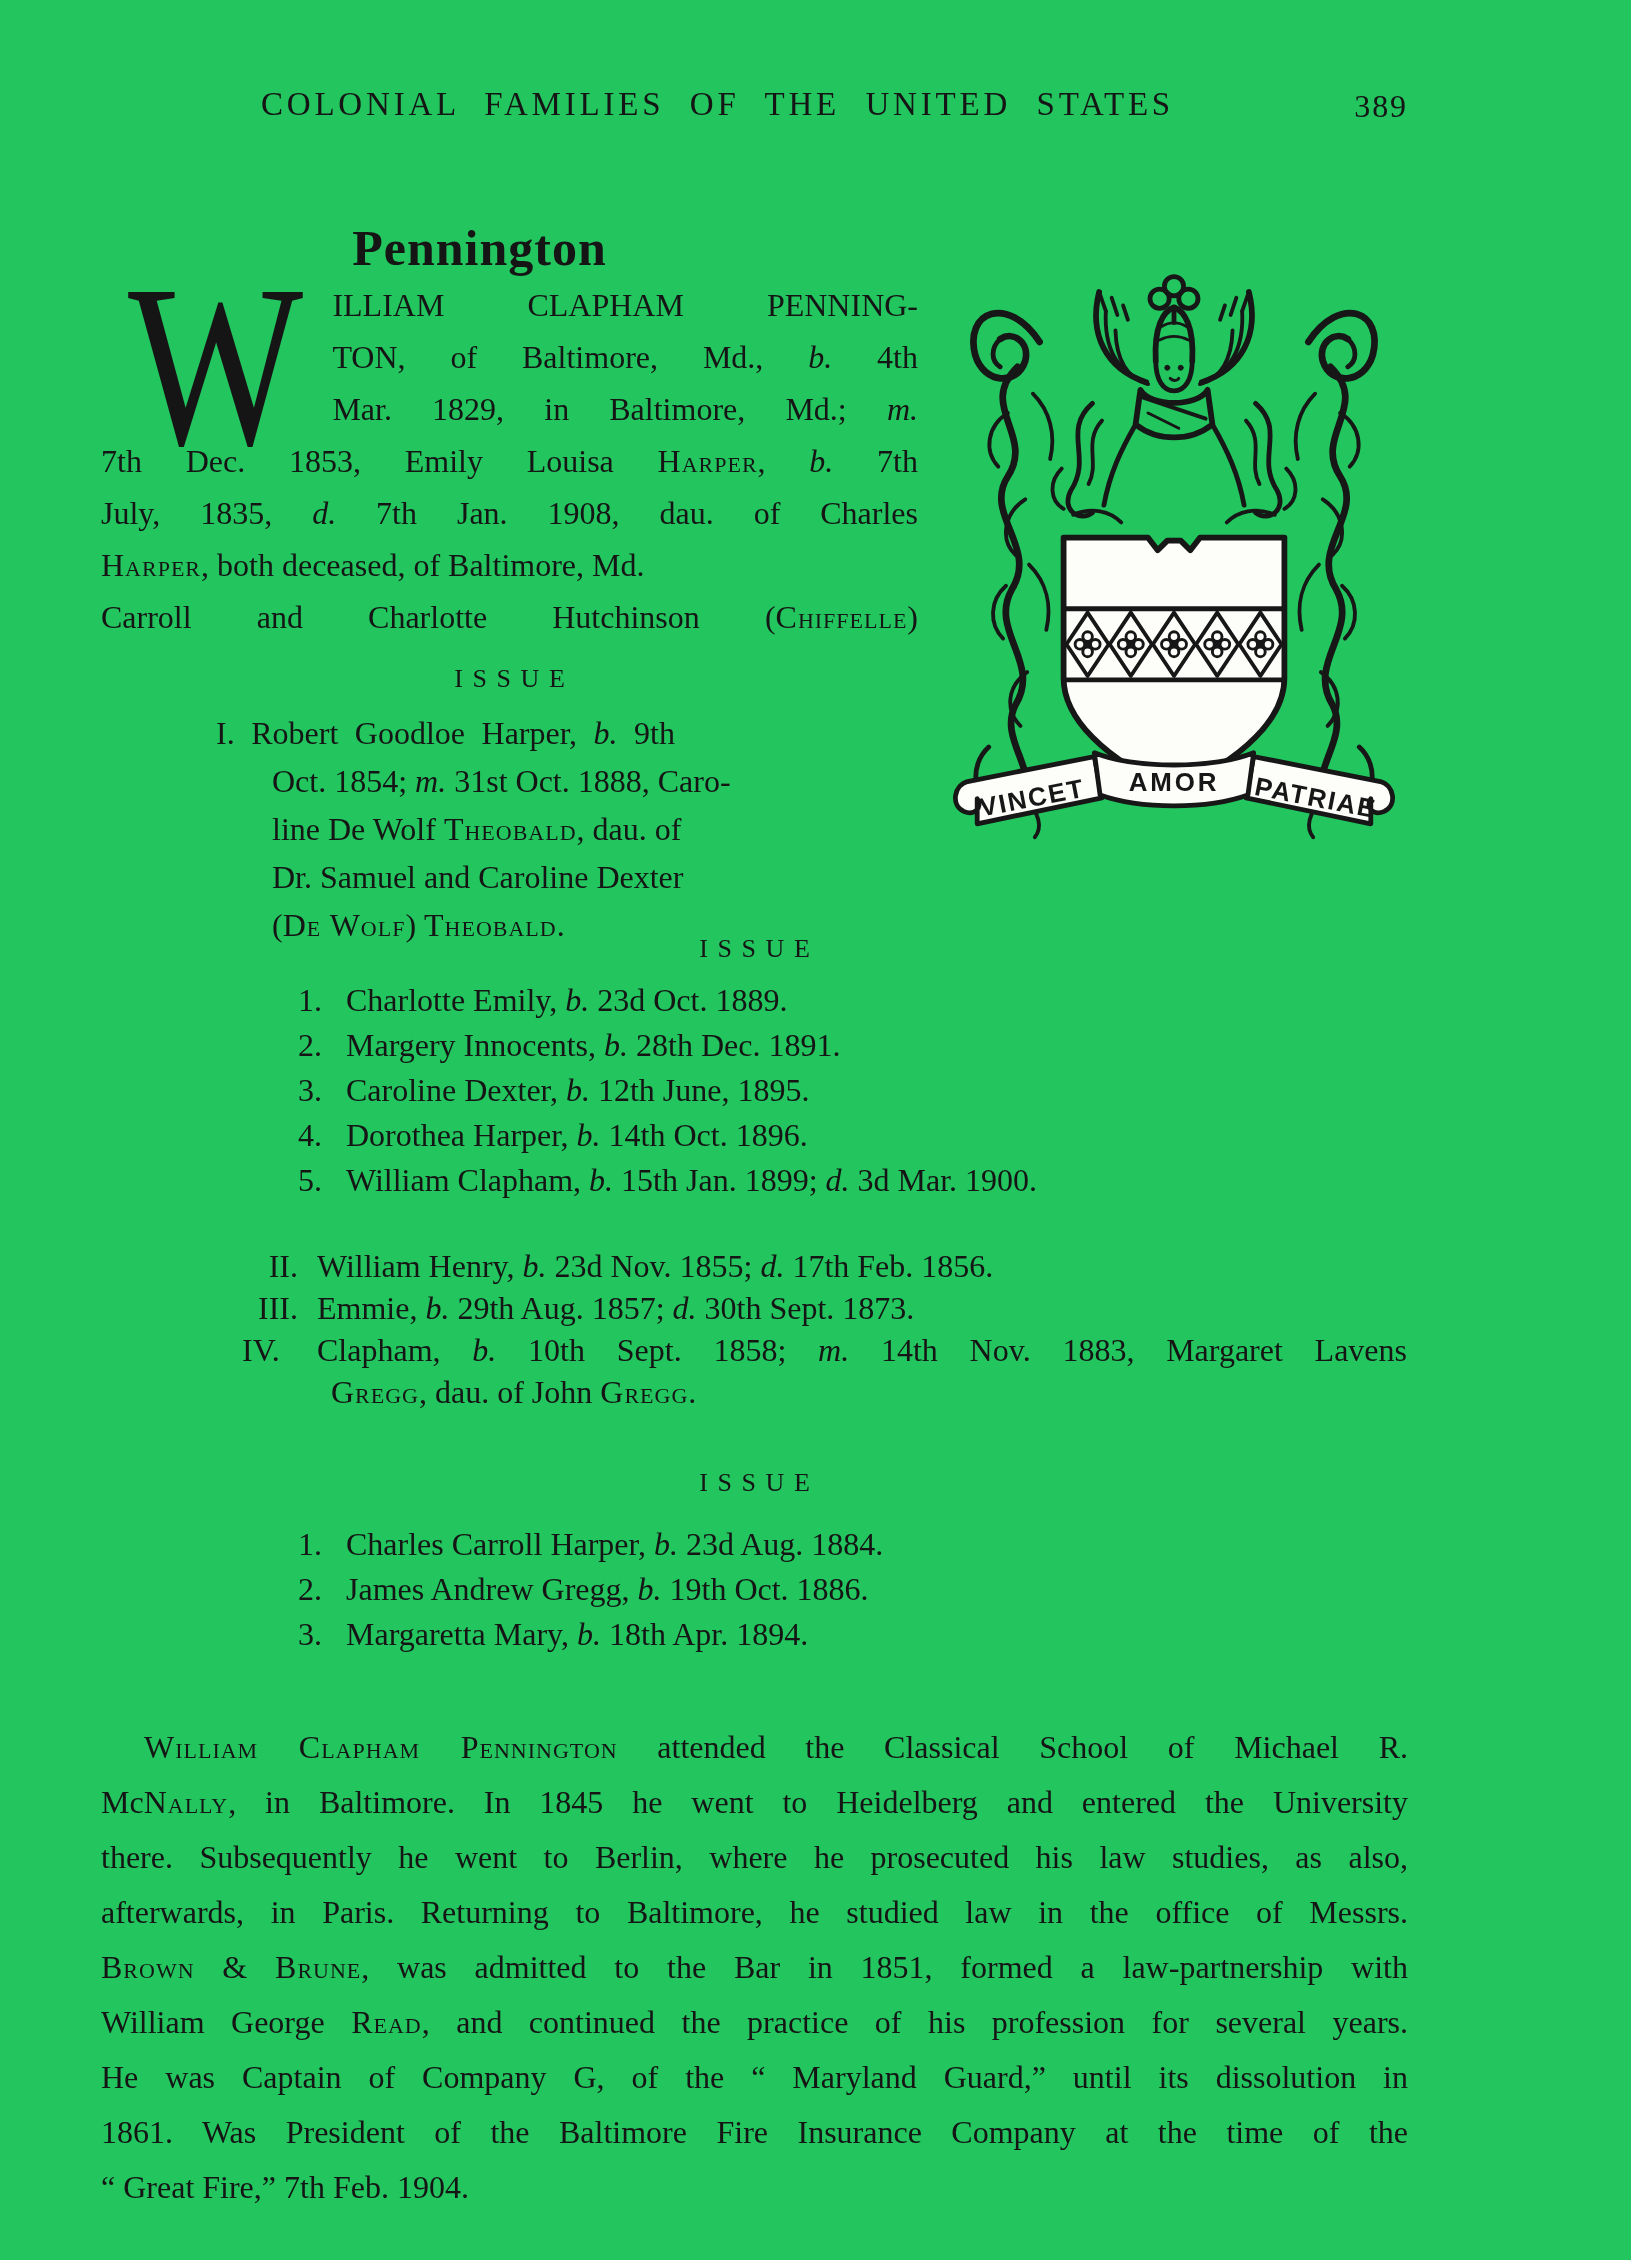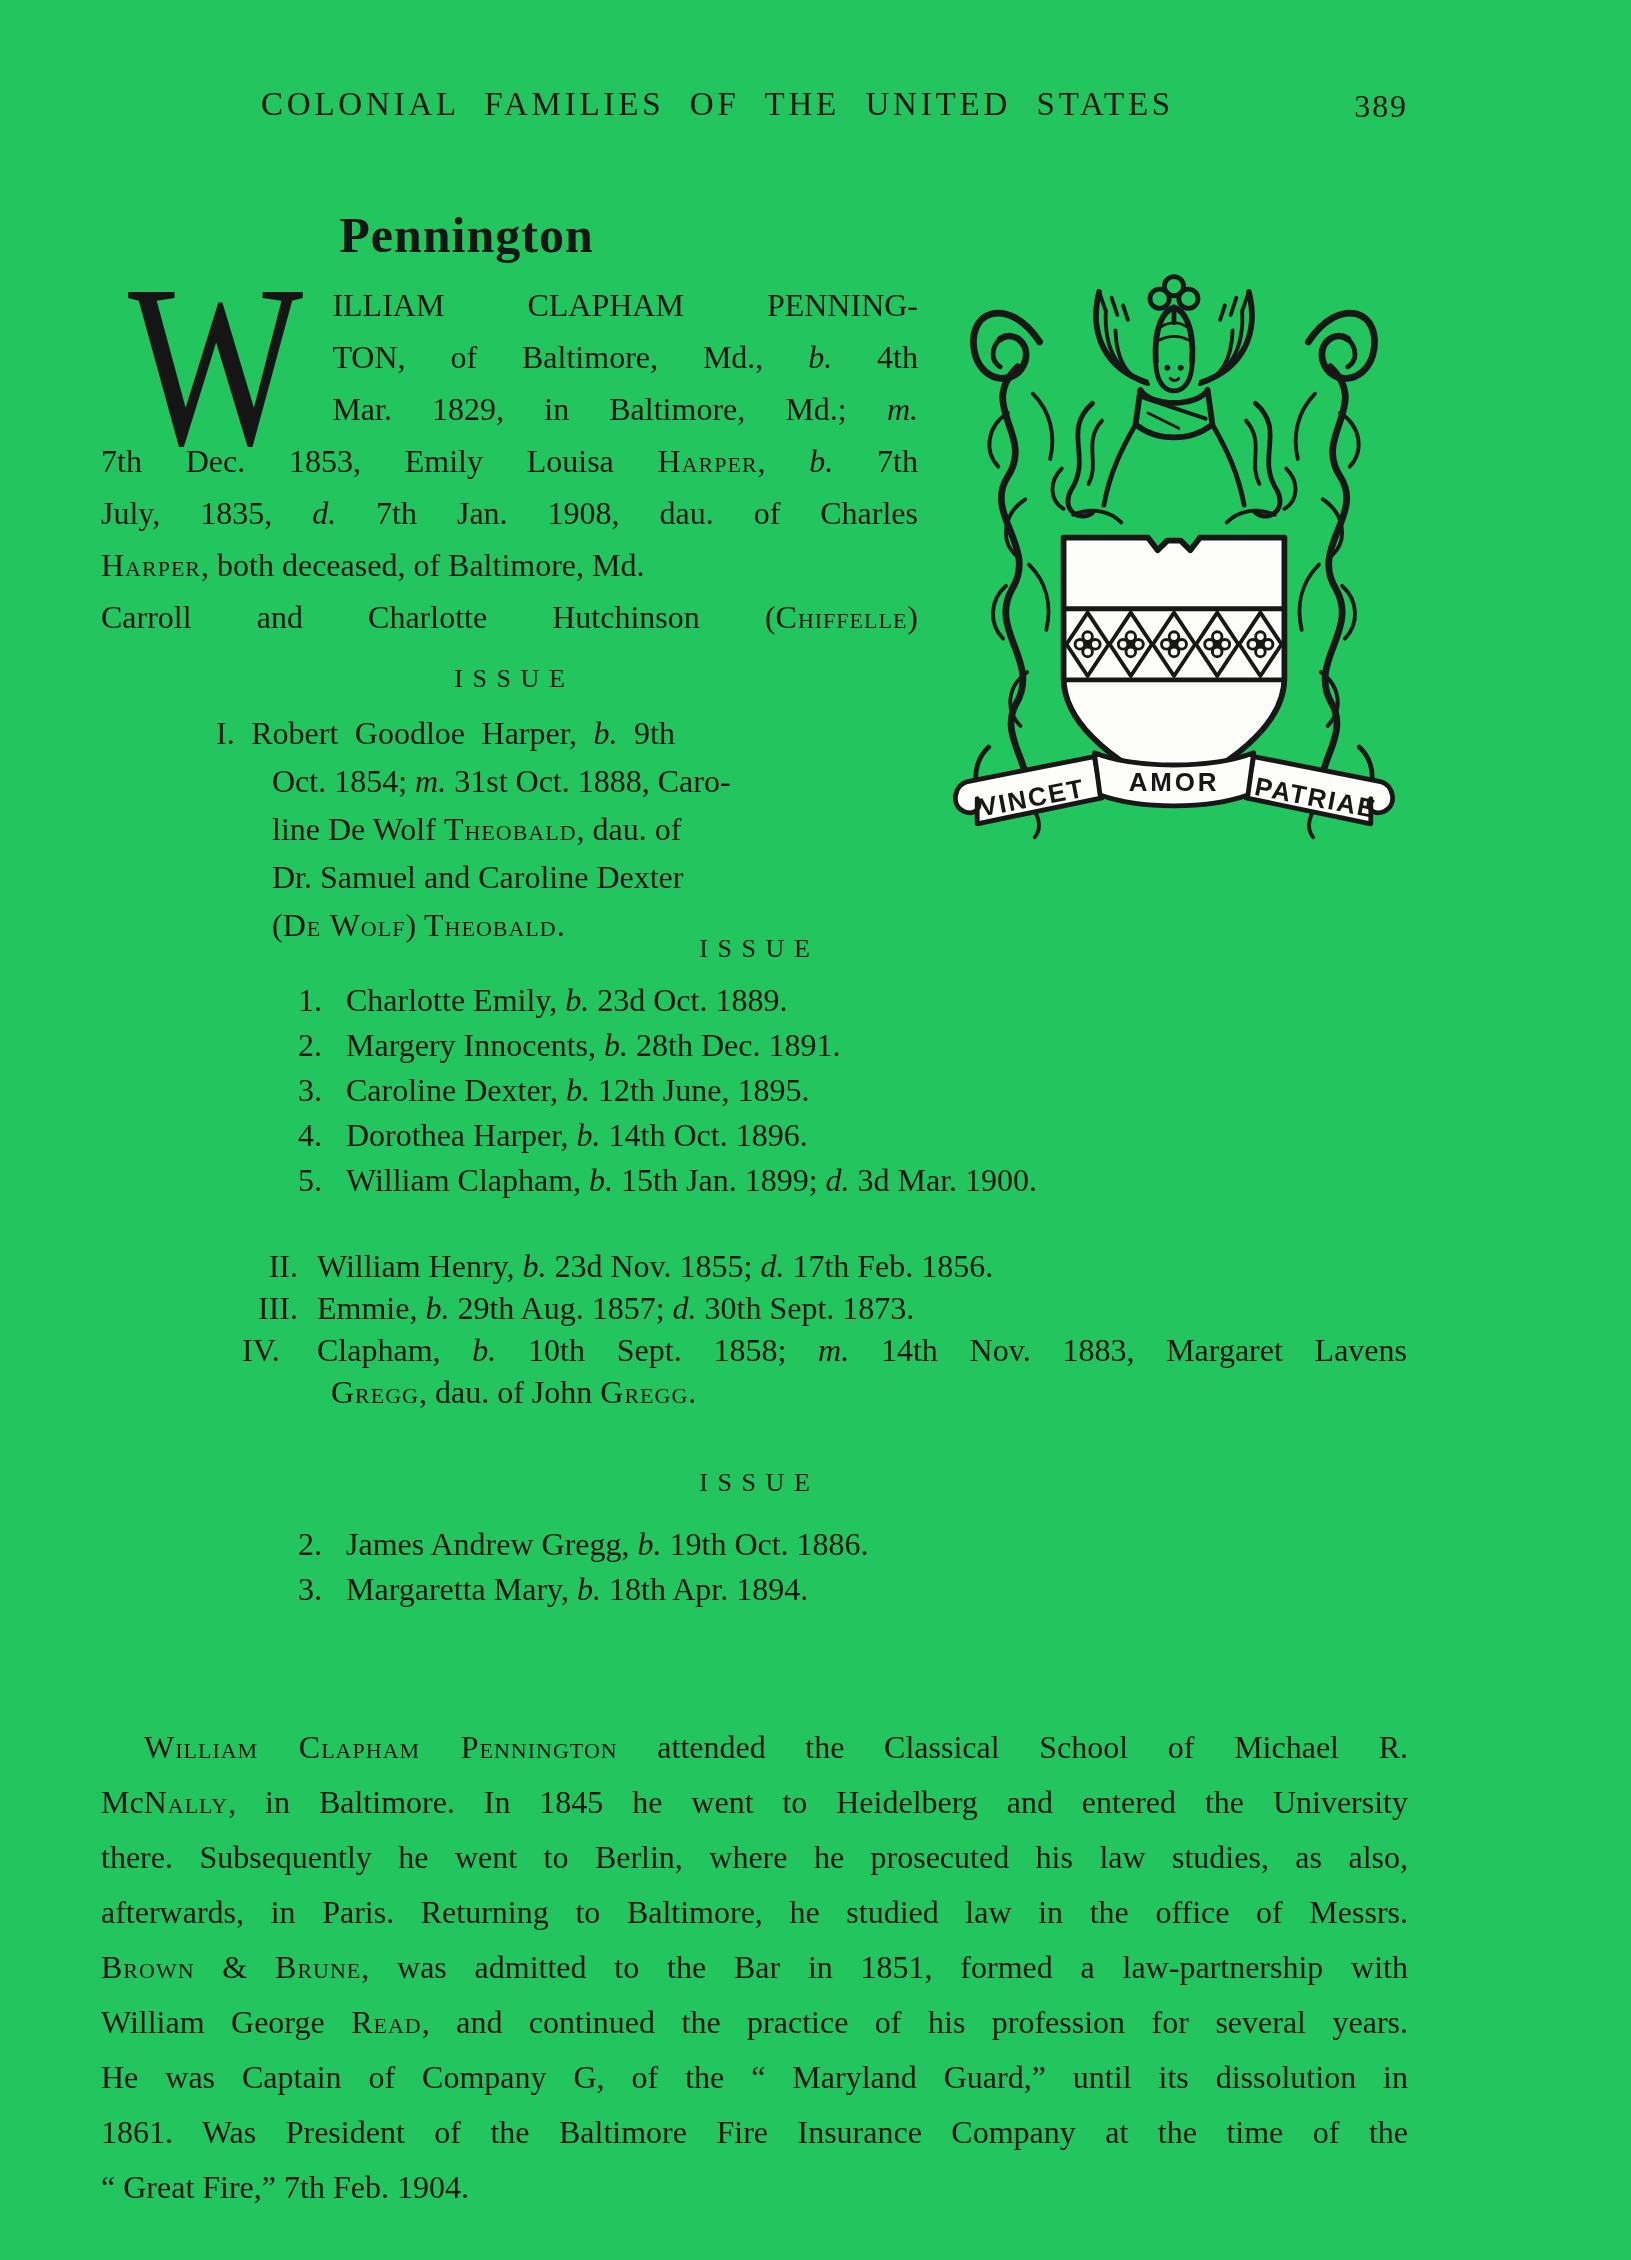--- a/index.html
+++ b/index.html
@@ -11,21 +11,21 @@
   }
   
   .header{position:absolute;top:86px;left:101px;width:1307px;height:48px;}
   .running-title{
     display:block;text-align:center;font-size:33px;letter-spacing:3.8px;word-spacing:13.4px;
     transform:translateX(-37px);white-space:nowrap;
   }
   .page-num{position:absolute;right:0;top:1.9px;font-size:32px;letter-spacing:1.9px;}
   
   .family-title{
-    position:absolute;top:206px;left:58px;width:817px;margin:0;
+    position:absolute;top:206px;left:58px;width:817px;margin:13px;
     text-align:center;font-size:50px;font-weight:bold;letter-spacing:1px;
   }
   
   .tline{
     font-size:32px;text-align:justify;text-align-last:justify;
     white-space:nowrap;
   }
   .tline.nojust{text-align-last:auto;}
   .sc{font-variant:small-caps;letter-spacing:1px;}
   .i{font-style:italic;}
@@ -205,20 +205,21 @@
 
   <div class="gen2">
       <div class="tline nojust"><span class="num2">II.</span><span>William Henry, </span><span class="i">b.</span><span> 23d Nov. 1855; </span><span class="i">d.</span><span> 17th Feb. 1856.</span></div>
       <div class="tline nojust"><span class="num2">III.</span><span>Emmie, </span><span class="i">b.</span><span> 29th Aug. 1857; </span><span class="i">d.</span><span> 30th Sept. 1873.</span></div>
       <div class="tline"><span class="num2">IV.</span><span>Clapham, </span><span class="i">b.</span><span> 10th Sept. 1858; </span><span class="i">m.</span><span> 14th Nov. 1883, Margaret Lavens</span></div>
       <div class="tline nojust cont"><span class="sc">Gregg</span><span>, dau. of John </span><span class="sc">Gregg</span><span>.</span></div>
     </div>
 
   <div class="issue-heading issue-3">ISSUE</div>
   <div class="child-list-2">
+      <div class="tline nojust"><span class="num">1.</span><span>Charles Carroll Harper, </span><span class="i">b.</span><span> 23d Aug. 1884.</span></div>
       <div class="tline nojust"><span class="num">2.</span><span>James Andrew Gregg, </span><span class="i">b.</span><span> 19th Oct. 1886.</span></div>
       <div class="tline nojust"><span class="num">3.</span><span>Margaretta Mary, </span><span class="i">b.</span><span> 18th Apr. 1894.</span></div>
     </div>
 
   <div class="closing">
       <div class="tline"><span class="sc">William Clapham Pennington</span><span> attended the Classical School of Michael R.</span></div>
       <div class="tline"><span>Mc</span><span class="sc">Nally</span><span>, in Baltimore. In 1845 he went to Heidelberg and entered the University</span></div>
       <div class="tline"><span>there. Subsequently he went to Berlin, where he prosecuted his law studies, as also,</span></div>
       <div class="tline"><span>afterwards, in Paris. Returning to Baltimore, he studied law in the office of Messrs.</span></div>
       <div class="tline"><span class="sc">Brown</span><span> &amp; </span><span class="sc">Brune</span><span>, was admitted to the Bar in 1851, formed a law-partnership with</span></div>

